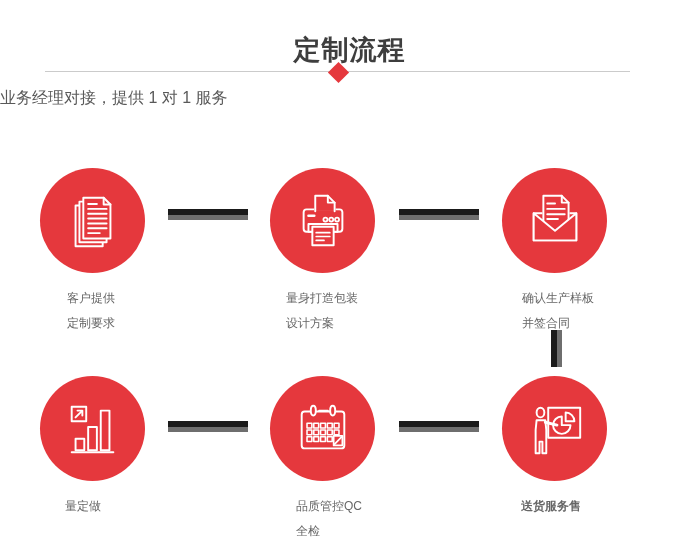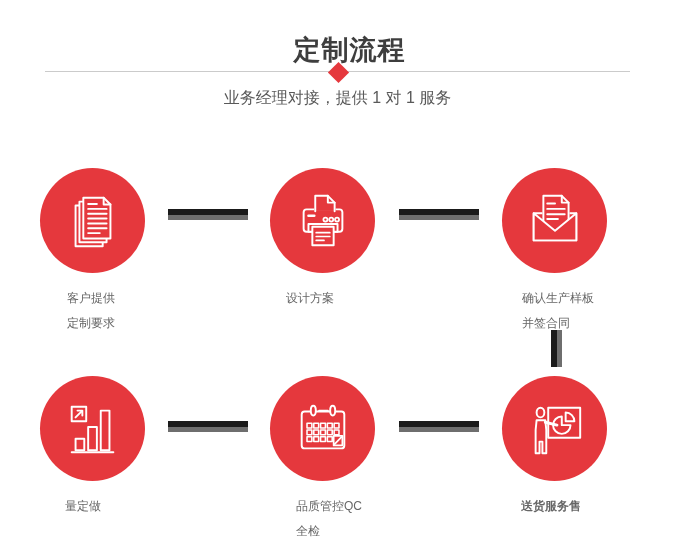--- a/index.html
+++ b/index.html
@@ -33,21 +33,21 @@
     position: absolute;
     top: 64.5px; left: 330.5px;
     width: 15px; height: 15px;
     background: var(--accent-red, #e5383d);
     transform: rotate(45deg);
   }
   .page-subtitle {
     position: absolute;
     top: 88px; left: 0; width: 675px;
     margin: 0;
-    text-align: center;
+    text-align: left;
     font-size: 16px;
     color: #595959;
   }
   .step-circle {
     position: absolute;
     width: 105px; height: 105px;
     border-radius: 50%;
     background: var(--accent-red, #e5383d);
     display: flex;
     align-items: center;
@@ -132,20 +132,21 @@
       <circle cx="40.5" cy="30.5" r="2.1" class="mid"></circle>
       <circle cx="46.5" cy="30.5" r="2.1" class="mid"></circle>
       <rect x="17" y="35" width="30" height="8" class="fillred"></rect>
       <rect x="21" y="38" width="22" height="19" class="fillred"></rect>
       <path d="M25,44 h14" class="mid"></path>
       <path d="M25,48 h14" class="mid"></path>
       <path d="M25,52 h8" class="mid"></path>
     </svg>
   </div>
   <div class="step-label" style="left:286px; top:286px;">
+    <div>量身打造包装</div>
     <div>设计方案</div>
   </div>
 
   <div class="step-circle" style="left:502px; top:168px;">
     <svg class="icon" viewBox="0 0 64 64">
       <rect x="10" y="24" width="44" height="28"></rect>
       <path d="M19,40 V5 H47 V40 Z" class="fillred nostroke"></path>
       <path d="M20,39 V6 H39 L46,13 V39"></path>
       <path d="M39,6 V13 H46"></path>
       <path d="M24,14 h8"></path>

